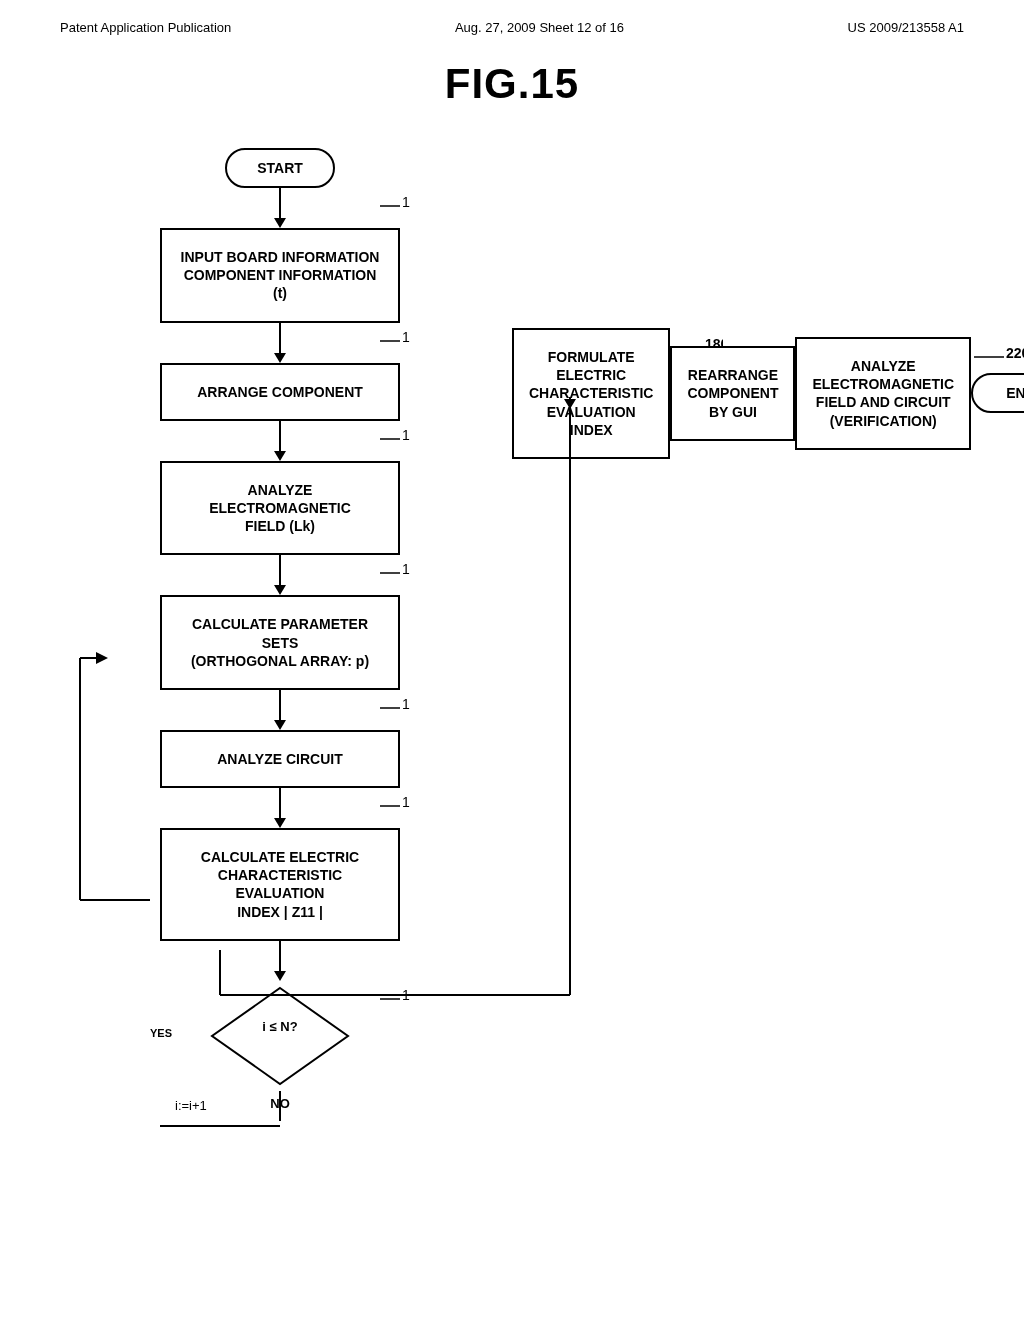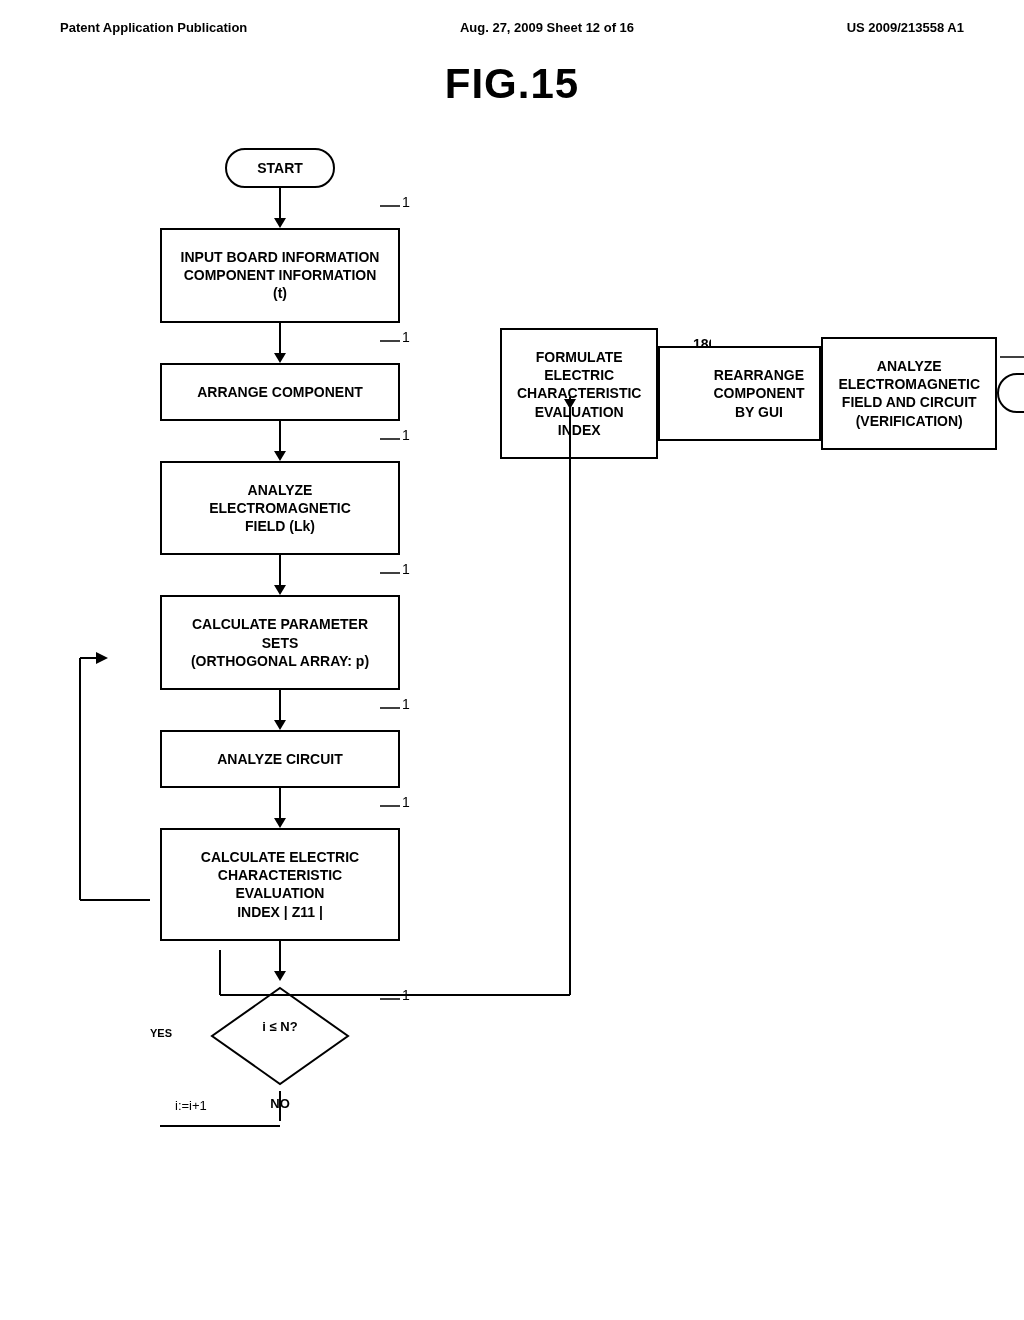--- a/index.html
+++ b/index.html
@@ -18,36 +18,35 @@
       padding: 20px 60px;
     }
 
     .header {
       display: flex;
       justify-content: space-between;
       align-items: center;
       font-size: 13px;
       margin-bottom: 10px;
       padding-bottom: 5px;
-      font-weight: bold;
     }
 
     .figure-title {
       text-align: center;
       font-size: 42px;
       font-weight: bold;
       margin: 20px 0 40px 0;
       letter-spacing: 1px;
     }
 
     .flowchart-container {
       display: flex;
       justify-content: flex-start;
       align-items: flex-start;
-      gap: 0;
+      gap: 12px;
       padding-left: 60px;
       position: relative;
     }
 
     
     .left-col {
       display: flex;
       flex-direction: column;
       align-items: center;
       width: 320px;
@@ -277,21 +276,21 @@
             </svg>
         </span>
       </div>
 
       <svg width="20" height="40" style="display:block;">
           <line x1="10" y1="0" x2="10" y2="32" stroke="#000" stroke-width="2"></line>
           <polygon points="4,30 16,30 10,40" fill="#000"></polygon>
         </svg>
 
       <div class="flow-box flow-box-wide" style="min-height:60px;position:relative;">
-        <span style="white-space:pre-line;text-align:center;margin-left:38px;">REARRANGE COMPONENT
+        <span style="white-space:pre-line;text-align:center;">REARRANGE COMPONENT
 BY GUI</span>
         <span style="position:absolute;right:-55px;top:5px;font-size:14px;">
           <svg width="50" height="14">
               <line x1="0" y1="13" x2="30" y2="13" stroke="#000" stroke-width="1.5"></line>
               <text x="32" y="14" font-size="14" font-family="Arial">230</text>
             </svg>
         </span>
       </div>
 
       <svg width="20" height="40" style="display:block;">

